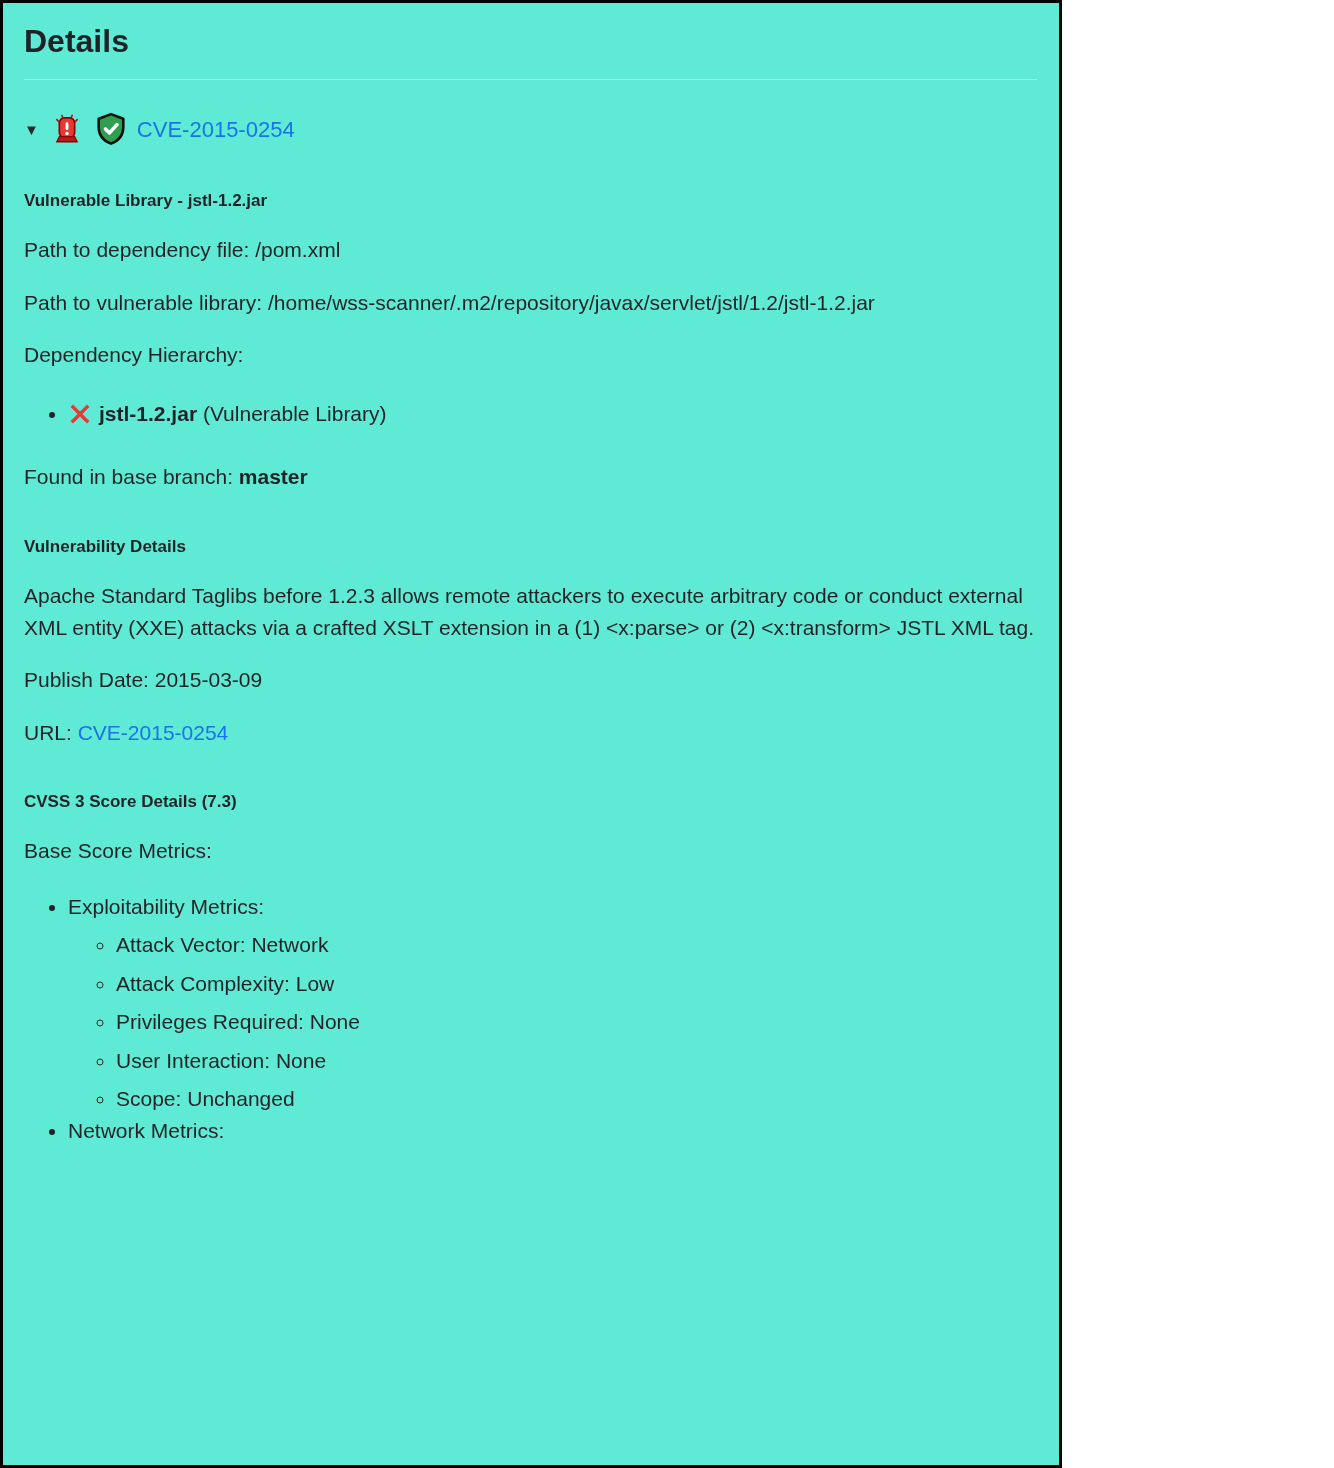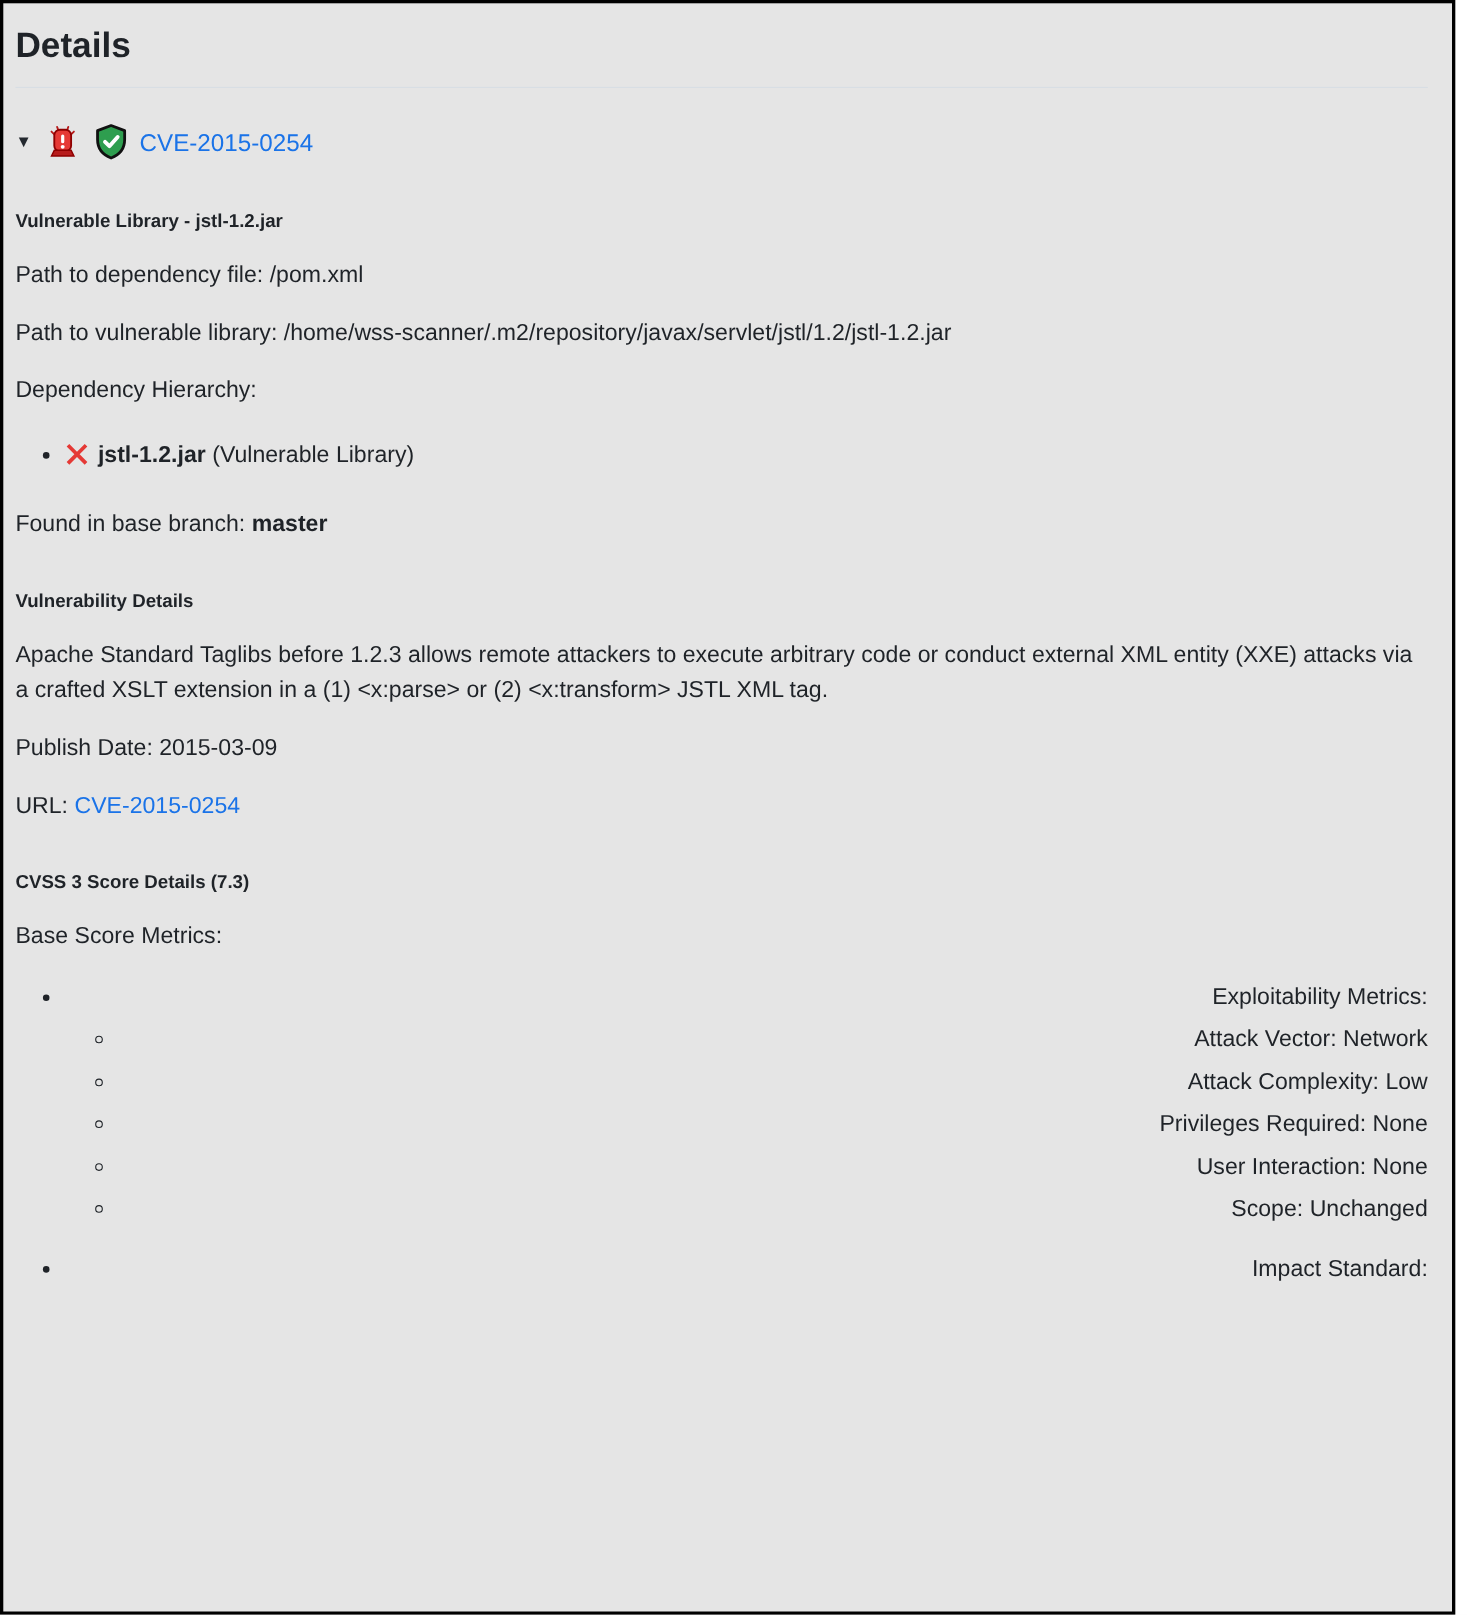--- a/index.html
+++ b/index.html
@@ -1,26 +1,26 @@
 <!DOCTYPE html>
 <html><head>
 <meta charset="utf-8">
 <style>
   html, body {
     margin: 0;
     padding: 0;
     background: #ffffff;
   }
   .page {
-    width: 1323px;
+    width: 1062px;
     height: 1468px;
     box-sizing: border-box;
     border: 3px solid #000000;
-    background: #e5e5e5;
-    padding: 10px 22px 20px 11px;
+    background: #5eead4;
+    padding: 10px 22px 20px 21px;
     font-family: "Liberation Sans", sans-serif;
     font-size: 21px;
     line-height: 1.5;
     color: #1f2328;
     overflow: hidden;
   }
   .page-title {
     font-size: 32px;
     font-weight: 700;
     margin: 0;
@@ -64,21 +64,21 @@
   .x-icon {
     display: inline-block;
     vertical-align: -5px;
     margin-right: 7px;
   }
   ul.metrics {
     list-style-type: disc;
     margin: 24px 0 0 0;
     padding-left: 44px;
   }
-  ul.metrics > li { margin-top: 23px; text-align: right; }
+  ul.metrics > li { margin-top: 0; }
   ul.metrics ul {
     list-style-type: circle;
     margin: 7px 0 0 0;
     padding-left: 48px;
   }
   ul.metrics ul > li { margin-top: 7px; }
 </style>
 </head>
 <body>
 
@@ -146,17 +146,17 @@
       <span>Exploitability Metrics:</span>
       <ul>
         <li>Attack Vector: Network</li>
         <li>Attack Complexity: Low</li>
         <li>Privileges Required: None</li>
         <li>User Interaction: None</li>
         <li>Scope: Unchanged</li>
       </ul>
     </li>
     <li>
-      <span>Impact Standard:</span>
+      <span>Network Metrics:</span>
     </li>
   </ul>
 
 </div>
 
 </body></html>

